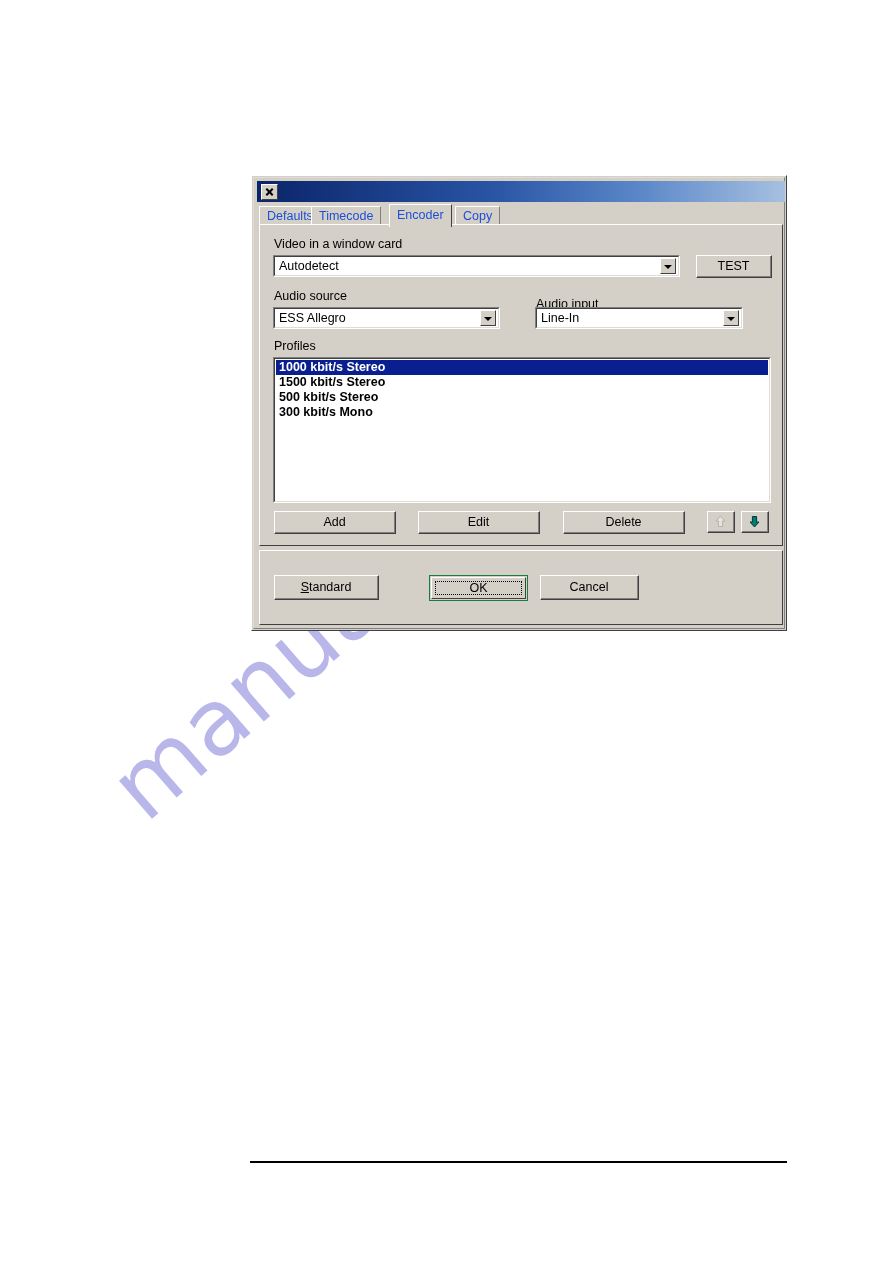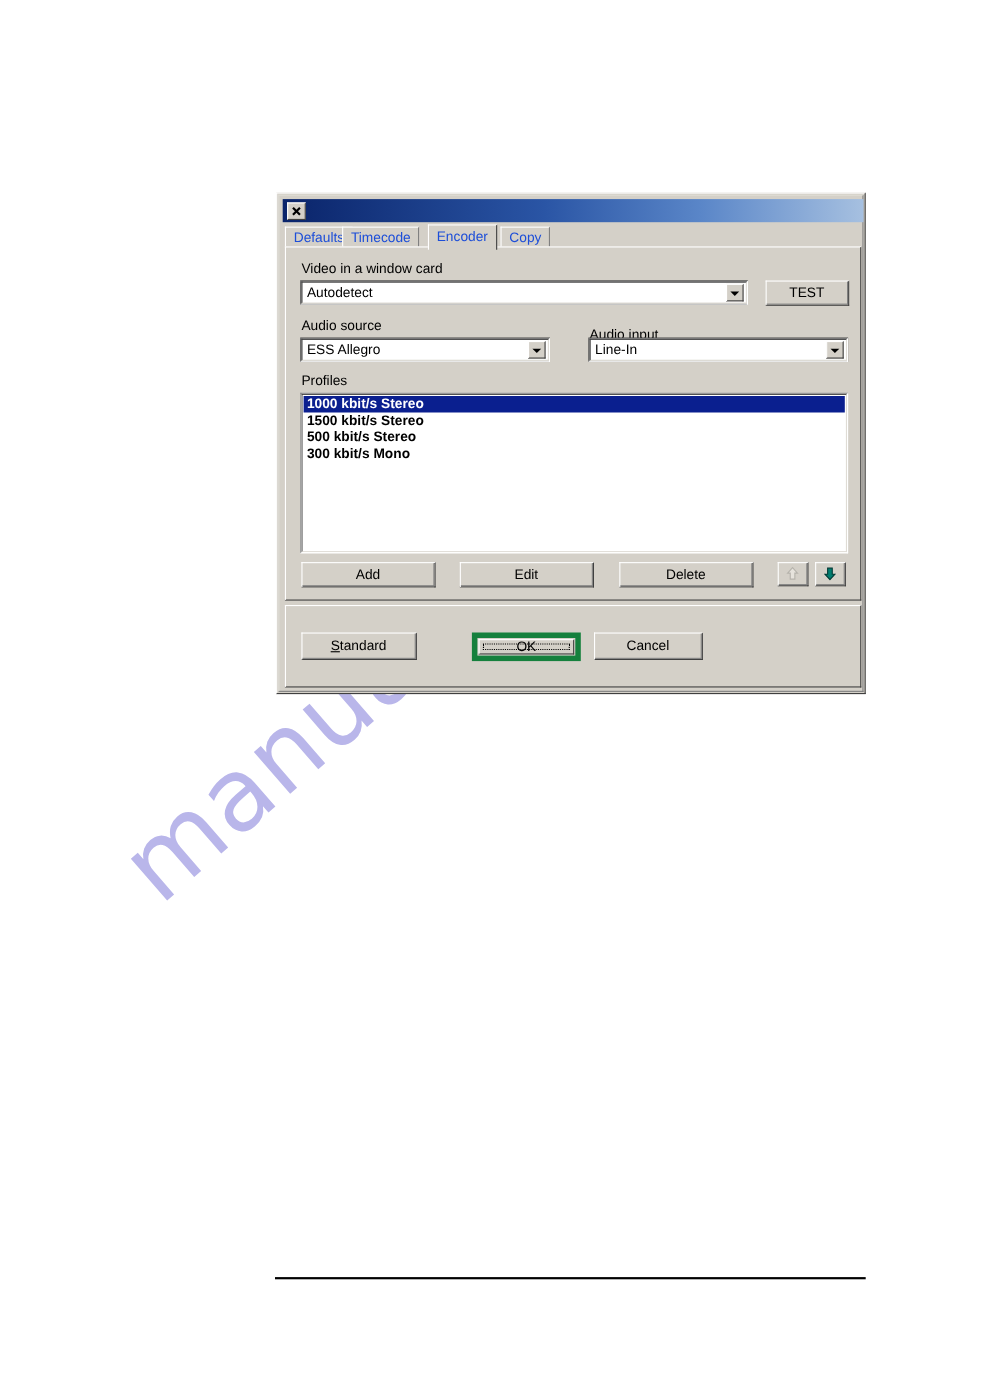--- a/index.html
+++ b/index.html
@@ -265,21 +265,21 @@
     position: absolute;
     left: 0; top: 0; right: 0; bottom: 0;
     border-right: 1px solid #808080;
     border-bottom: 1px solid #808080;
     box-sizing: border-box;
     display: flex;
     align-items: center;
     justify-content: center;
   }
   .btn.default-btn {
-    border: 5px solid #15803d;
+    border: 1px solid #15803d;
     padding-left: 44px;
   }
   .btn.default-btn .btn-face {
     position: absolute;
     left: 1px; top: 1px; right: 1px; bottom: 1px;
     background: #d4d0c8;
     border-top: 1px solid #ffffff;
     border-left: 1px solid #ffffff;
     border-right: 1px solid #404040;
     border-bottom: 1px solid #404040;
@@ -403,21 +403,21 @@
 
       <div class="combo" style="left:13px; top:82px; width:227px;">
         <div class="combo-inner">
           <span class="combo-value">ESS Allegro</span>
           <span class="combo-arrow"></span>
         </div>
       </div>
 
       <div class="field-label" style="left:276px; top:72px;">Audio input</div>
 
-      <div class="combo" style="left:275px; top:82px; width:236px;">
+      <div class="combo" style="left:275px; top:82px; width:208px;">
         <div class="combo-inner">
           <span class="combo-value">Line-In</span>
           <span class="combo-arrow"></span>
         </div>
       </div>
 
       <div class="field-label" style="left:14px; top:114px;">Profiles</div>
 
       <div id="profiles-list">
         <div class="list-inner">

